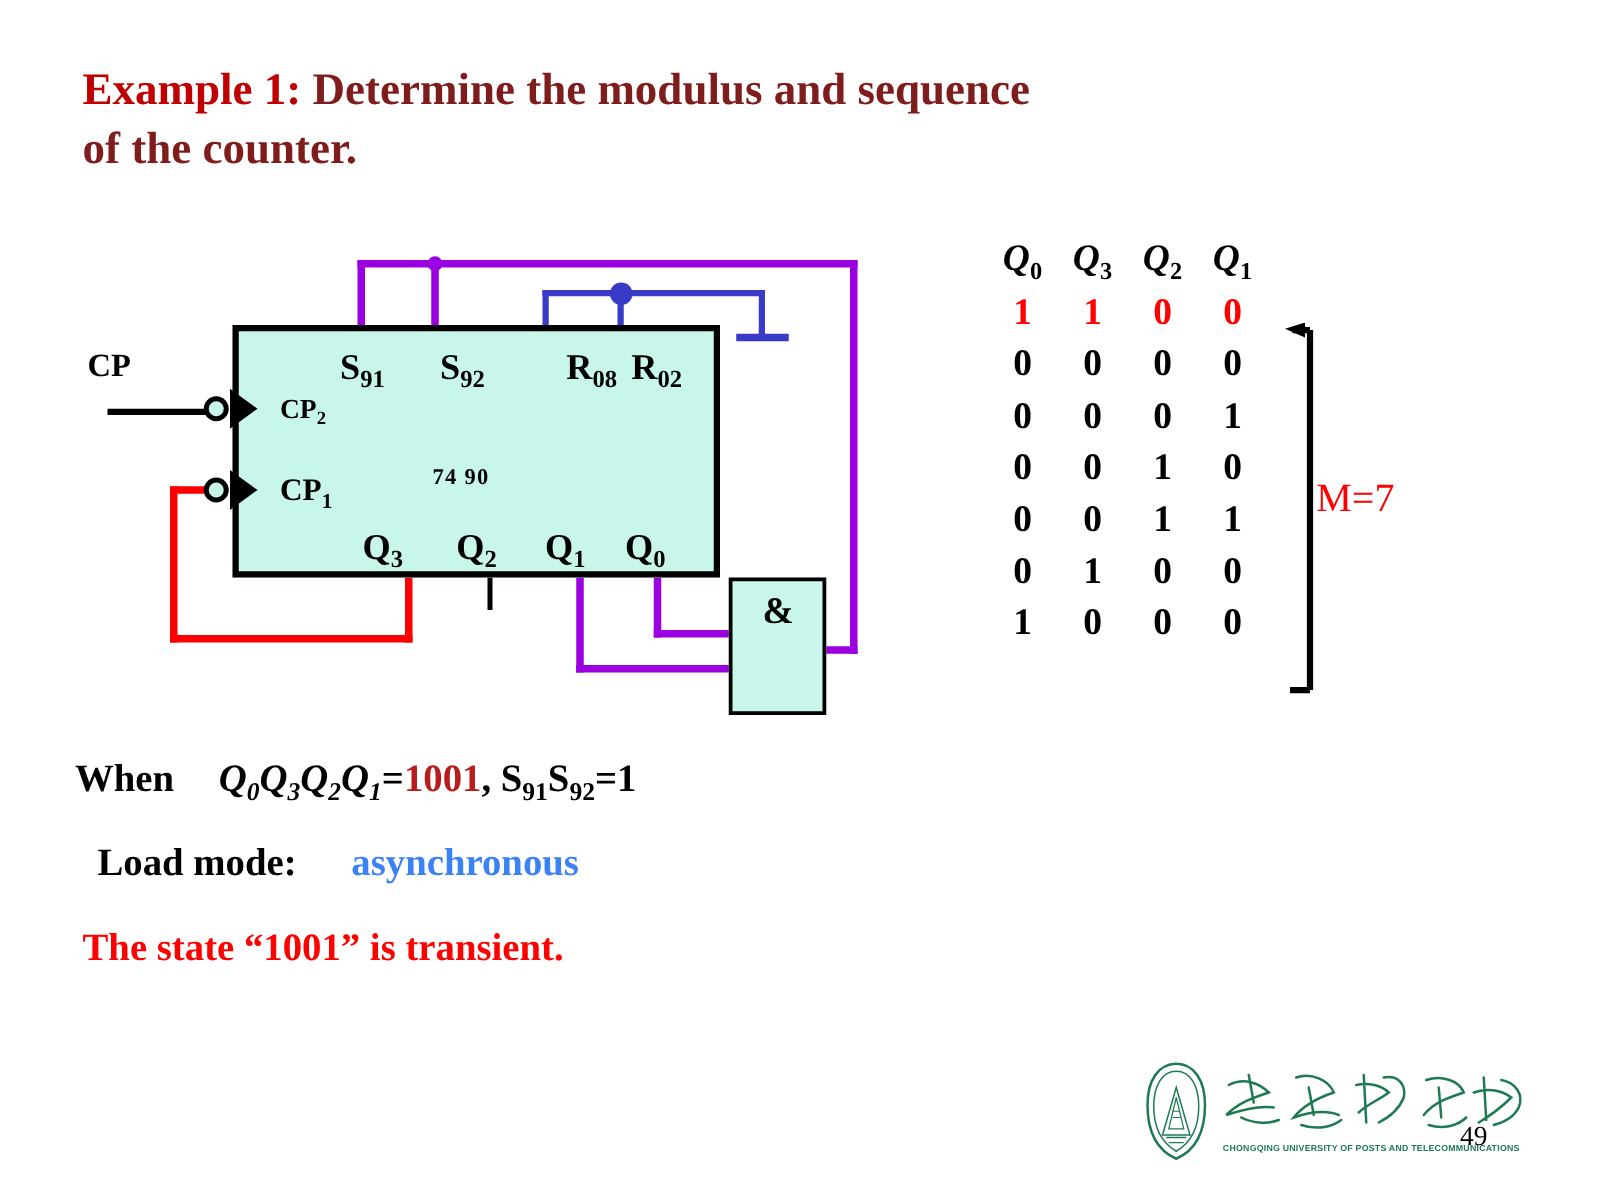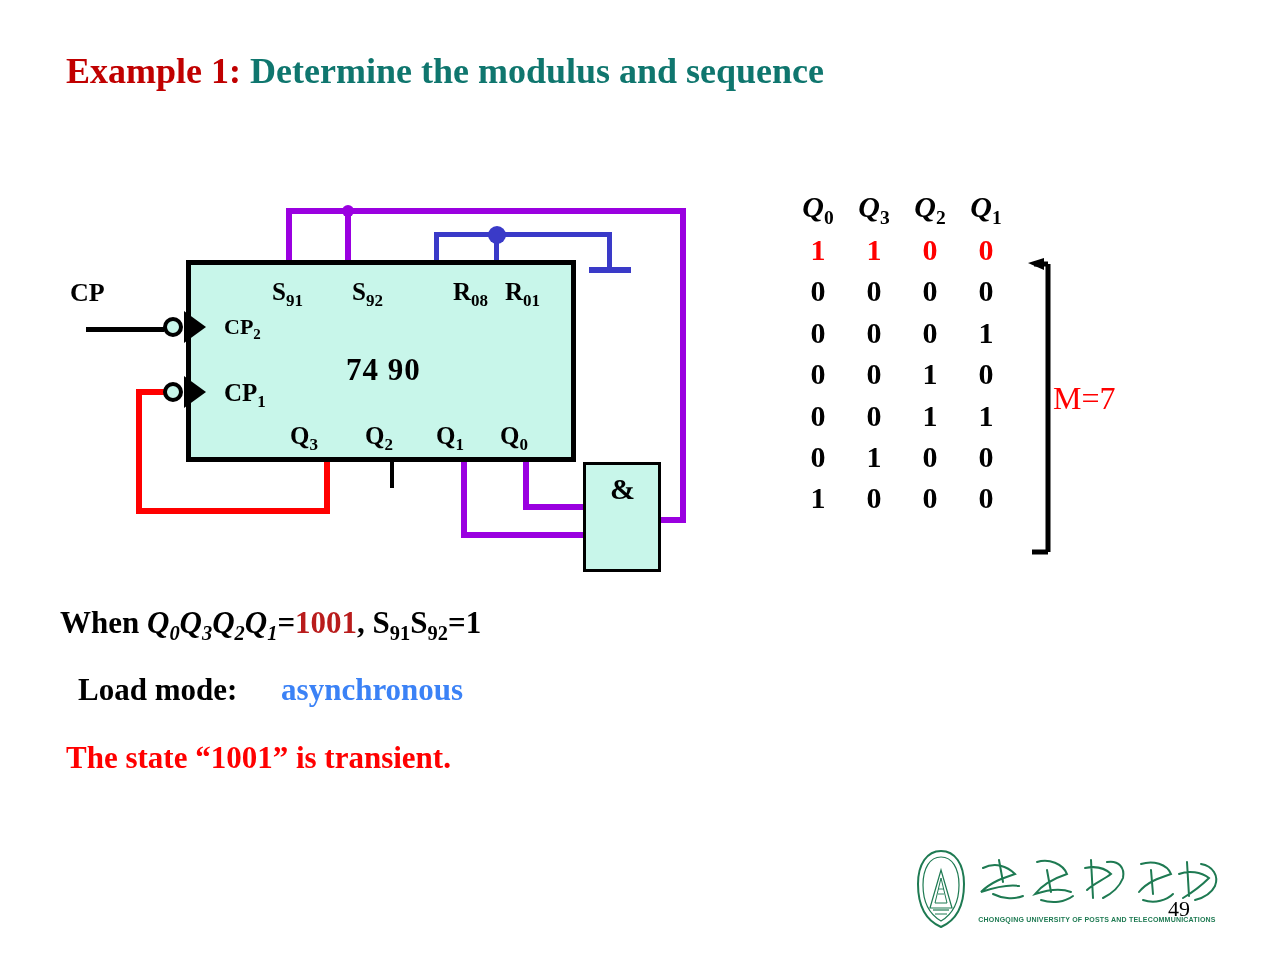--- a/index.html
+++ b/index.html
@@ -16,51 +16,51 @@
   }
   .abs { position: absolute; }
 
   
   #title-block {
     left: 66px; top: 48px; width: 1120px;
     font-size: 36px; font-weight: bold; line-height: 1.30;
     font-family: "Liberation Serif", serif;
   }
   .t-red  { color: #C00000; }
-  .t-navy { color: #0f766e; }
+  .t-navy { color: #7f1d1d; }
   #chip {
     left: 186px; top: 260px; width: 390px; height: 202px;
     background: #C8F6EA;
     border: 5px solid #000000;
     box-sizing: border-box;
   }
   #andgate {
     left: 583px; top: 462px; width: 78px; height: 110px;
     background: #C8F6EA;
     border: 3px solid #000000;
     box-sizing: border-box;
   }
   #andgate-label {
     left: 610px; top: 472px;
     font-size: 30px; font-weight: bold; color: #000;
     font-family: "Liberation Serif", serif;
   }
   .pinlabel {
     font-family: "Liberation Serif", serif;
-    font-weight: bold; color: #000; font-size: 25px;
+    font-weight: bold; color: #000; font-size: 29px;
     white-space: nowrap;
   }
   .pinlabel sub { font-size: 0.68em; }
   #lbl-s91 { left: 272px; top: 278px; }
   #lbl-s92 { left: 352px; top: 278px; }
   #lbl-r01 { left: 453px; top: 278px; }
   #lbl-r02 { left: 505px; top: 278px; }
   #lbl-cp2 { left: 224px; top: 314px; font-size: 22px; }
   #lbl-cp1 { left: 224px; top: 379px; font-size: 25px; }
-  #lbl-7490{ left: 346px; top: 352px; font-size: 31px; letter-spacing: 1px;}
+  #lbl-7490{ left: 346px; top: 371px; font-size: 18px; letter-spacing: 1px;}
   #lbl-q3  { left: 290px; top: 422px; }
   #lbl-q2  { left: 365px; top: 422px; }
   #lbl-q1  { left: 436px; top: 422px; }
   #lbl-q0  { left: 500px; top: 422px; }
   #lbl-cp-in { left: 70px; top: 278px; font-size: 26px; }
 
   
   .wire { position: absolute; }
   .w-black  { background: #000000; }
   .w-red    { background: #FF0000; }
@@ -110,21 +110,21 @@
   
   .btext {
     font-family: "Liberation Serif", serif;
     font-weight: bold; color: #000000;
     white-space: nowrap;
   }
   .btext sub { font-size: 0.66em; }
   #line1 { left: 60px; top: 605px; font-size: 31px; }
   #line2 { left: 78px; top: 672px; font-size: 31px; }
   #line3 { left: 66px; top: 740px; font-size: 31px; color: #FF0000; }
-  .ital { font-style: italic; }
+  .ital { font-style: italic; margin-left: 28px; }
   .red  { color: #b91c1c; }
   .magenta { color: #3b82f6; margin-left: 36px; }
 
   
   #logo { left: 915px; top: 848px; width: 310px; height: 86px; }
   #logo-caption {
     position: absolute; left: 56px; top: 68px; width: 252px;
     font-family: "Liberation Sans", sans-serif;
     font-size: 7px; letter-spacing: 0.2px;
     color: #1E7A52; text-align: center; white-space: nowrap;
@@ -136,20 +136,21 @@
     font-family: "Liberation Serif", serif;
   }
 </style>
 </head>
 <body>
 
 <div class="abs" id="title-block">
   <span class="t-red">Example 1:</span>
   <span class="t-navy">Determine the modulus and sequence</span>
   <br>
+  <span class="t-navy">of the counter.</span>
 </div>
 
 <div class="abs" style="left:0;top:0;width:760px;height:620px;text-align:center;">
 
   <div class="wire w-purple abs" style="left:286px; top:208px; width:400px; height:6px;"></div>
 
   <div class="wire w-purple abs" style="left:286px; top:208px; width:6px; height:55px;"></div>
 
   <div class="wire w-purple abs" style="left:345px; top:208px; width:6px; height:55px;"></div>
 
@@ -187,21 +188,21 @@
   <div class="tri abs" style="left:184px; top:311px;"></div>
   <div class="bubble abs" style="left:163px; top:382px;"></div>
   <div class="tri abs" style="left:184px; top:376px;"></div>
 
   <div class="pinlabel abs" id="lbl-cp-in">
     <span>CP</span>
   </div>
   <div class="pinlabel abs" id="lbl-s91">S<sub>91</sub></div>
   <div class="pinlabel abs" id="lbl-s92">S<sub>92</sub></div>
   <div class="pinlabel abs" id="lbl-r01">R<sub>08</sub></div>
-  <div class="pinlabel abs" id="lbl-r02">R<sub>01</sub></div>
+  <div class="pinlabel abs" id="lbl-r02">R<sub>02</sub></div>
   <div class="pinlabel abs" id="lbl-cp2">CP<sub>2</sub></div>
   <div class="pinlabel abs" id="lbl-cp1">CP<sub>1</sub></div>
   <div class="pinlabel abs" id="lbl-7490">74 90</div>
   <div class="pinlabel abs" id="lbl-q3">Q<sub>3</sub></div>
   <div class="pinlabel abs" id="lbl-q2">Q<sub>2</sub></div>
   <div class="pinlabel abs" id="lbl-q1">Q<sub>1</sub></div>
   <div class="pinlabel abs" id="lbl-q0">Q<sub>0</sub></div>
 
   <div class="abs" id="andgate"></div>
   <div class="abs" id="andgate-label">&amp;</div>

